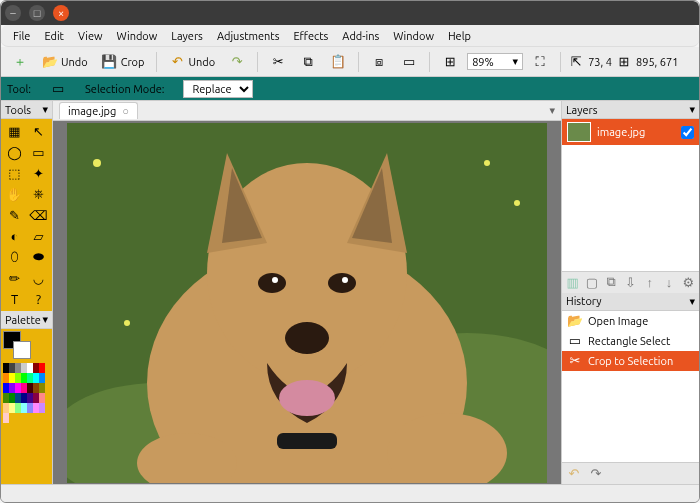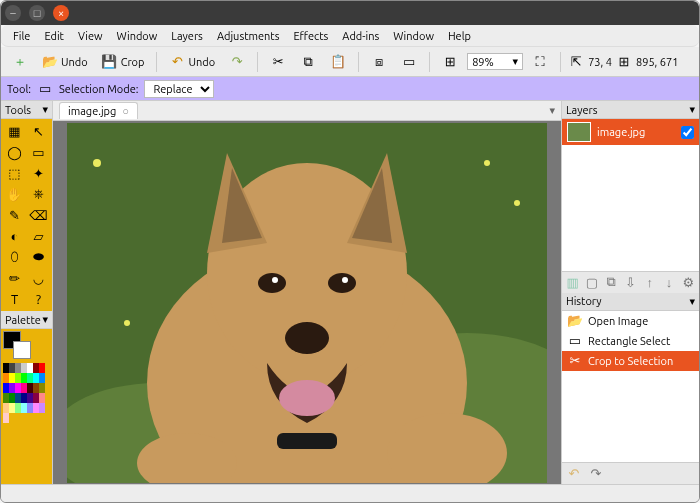--- a/index.html
+++ b/index.html
@@ -8,21 +8,21 @@
 .titlebar .title { flex: 1; text-align: center; font-weight: bold; }
 .titlebar .wbtn { width: 16px; height: 16px; border-radius: 50%; margin: 0 4px; display: flex; align-items: center; justify-content: center; }
 .wbtn.min, .wbtn.max { background: #555; color: #ccc; }
 .wbtn.close { background: #e95420; color: #fff; }
 .menubar { background: #ededed; height: 22px; display: flex; align-items: center; padding: 0 6px; gap: 2px; border-bottom: 1px solid #ddd; border-radius: 7px; }
 .menubar span { padding: 2px 6px; cursor: default; }
 .toolbar { background: #ededed; height: 30px; display: flex; align-items: center; padding: 0 6px; gap: 4px; border-bottom: 1px solid #ccc; }
 .tbtn { display: flex; align-items: center; gap: 3px; padding: 3px 5px; border-radius: 3px; }
 .sep { width: 1px; height: 20px; background: #ccc; margin: 0 3px; }
 .zoomsel { border: 1px solid #bbb; background: #fff; padding: 1px 4px; width: 56px; display: flex; justify-content: space-between; align-items: center; }
-.seltool { background: #c4b5fd; height: 24px; display: flex; align-items: center; padding: 0 6px; gap: 6px; border-bottom: 1px solid #ccc; }
+.seltool { background: #0f766e; height: 24px; display: flex; align-items: center; padding: 0 6px; gap: 19px; border-bottom: 1px solid #ccc; }
 .seltool select { font-size: 11px; border: 1px solid #bbb; background: #fff; padding: 1px 4px; }
 .main { flex: 1; display: flex; overflow: hidden; }
 .leftcol { width: 52px; background: #eab308; border-right: 1px solid #ccc; display: flex; flex-direction: column; }
 .panelhdr { background: #e0e0e0; height: 18px; display: flex; align-items: center; justify-content: space-between; padding: 0 4px; border-bottom: 1px solid #ccc; font-size: 10px; }
 .toolgrid { display: grid; grid-template-columns: 1fr 1fr; gap: 1px; padding: 2px; }
 .toolgrid .t { height: 20px; display: flex; align-items: center; justify-content: center; font-size: 13px; }
 .palette { padding: 2px; }
 .swatches { display: flex; flex-wrap: wrap; }
 .sw { width: 6px; height: 10px; }
 .center { flex: 1; display: flex; flex-direction: column; background: #e8e8e8; }

